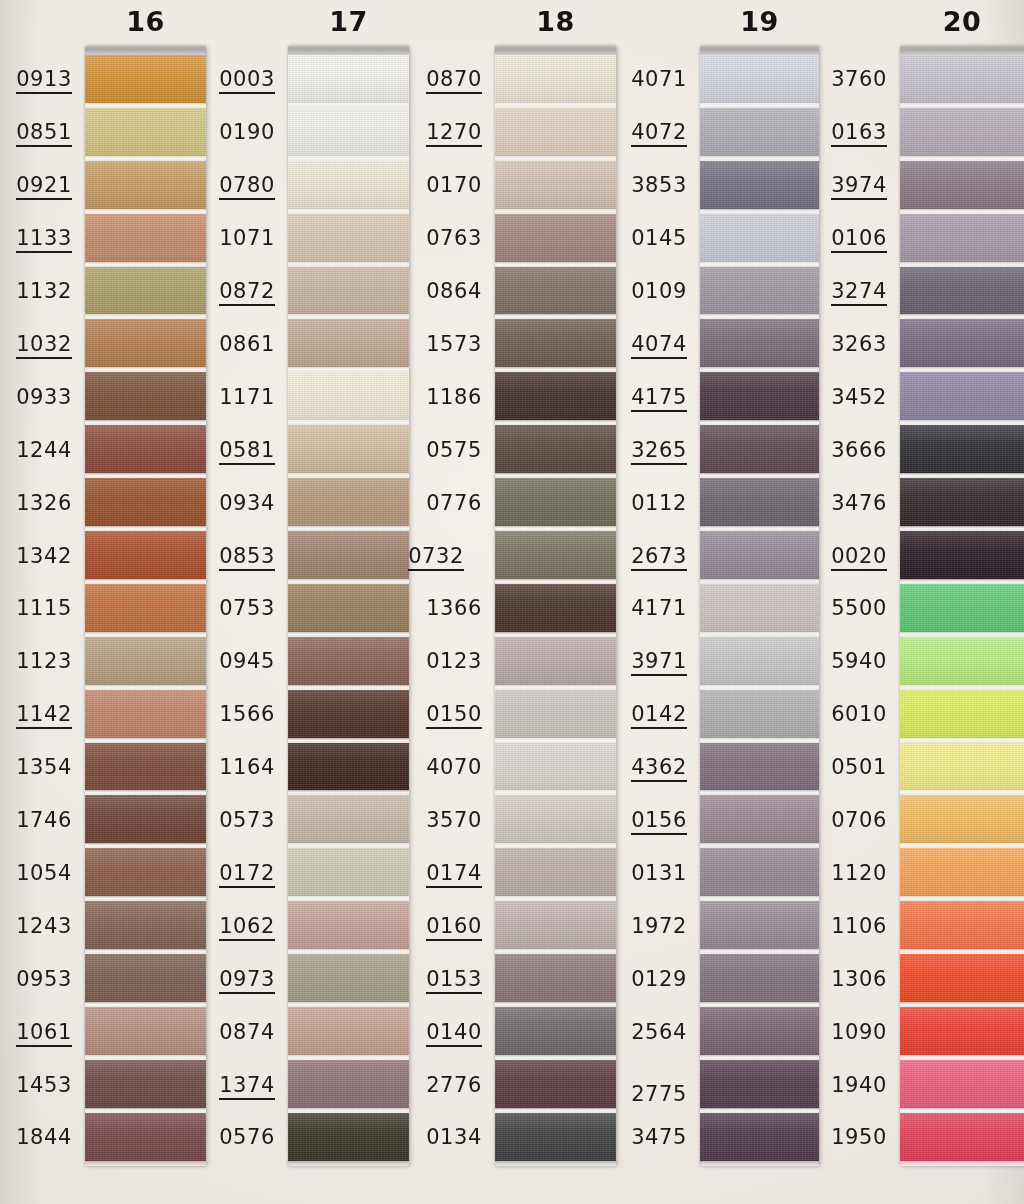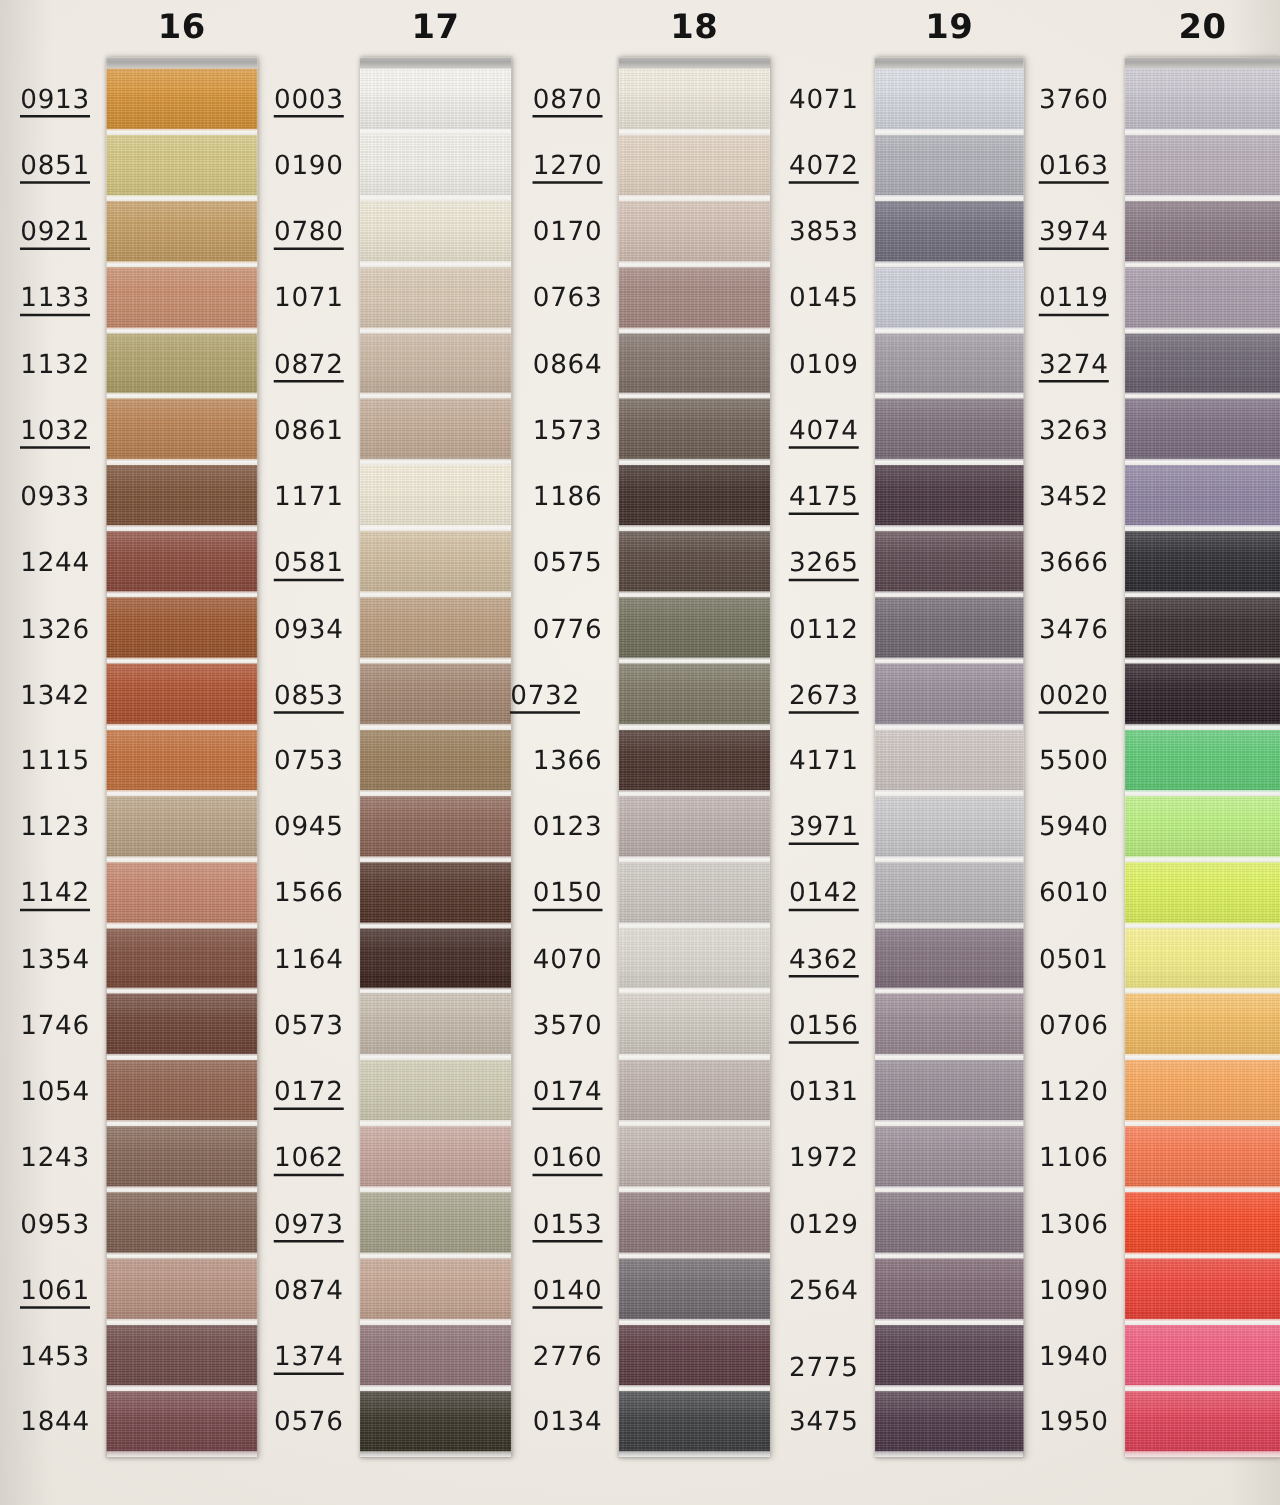--- a/index.html
+++ b/index.html
@@ -544,21 +544,21 @@
           <div class="sw last" title="3475" style="height: 52.9px; background: rgb(79, 58, 74);">
             <div class="weave"></div>
             <div class="sheen"></div>
           </div>
         </div>
       </div>
     </div>
     <div class="lbl" style="top: 69.45px; left: 795px; width: 92px;"><span>3760</span></div>
     <div class="lbl u" style="top: 122.35px; left: 795px; width: 92px;"><span>0163</span></div>
     <div class="lbl u" style="top: 175.25px; left: 795px; width: 92px;"><span>3974</span></div>
-    <div class="lbl u" style="top: 228.15px; left: 795px; width: 92px;"><span>0119</span></div>
+    <div class="lbl u" style="top: 228.15px; left: 795px; width: 92px;"><span>0106</span></div>
     <div class="lbl u" style="top: 281.05px; left: 795px; width: 92px;"><span>3274</span></div>
     <div class="lbl" style="top: 333.95px; left: 795px; width: 92px;"><span>3263</span></div>
     <div class="lbl" style="top: 386.85px; left: 795px; width: 92px;"><span>3452</span></div>
     <div class="lbl" style="top: 439.75px; left: 795px; width: 92px;"><span>3666</span></div>
     <div class="lbl" style="top: 492.65px; left: 795px; width: 92px;"><span>3476</span></div>
     <div class="lbl u" style="top: 545.55px; left: 795px; width: 92px;"><span>0020</span></div>
     <div class="lbl" style="top: 598.45px; left: 795px; width: 92px;"><span>5500</span></div>
     <div class="lbl" style="top: 651.35px; left: 795px; width: 92px;"><span>5940</span></div>
     <div class="lbl" style="top: 704.25px; left: 795px; width: 92px;"><span>6010</span></div>
     <div class="lbl" style="top: 757.15px; left: 795px; width: 92px;"><span>0501</span></div>

